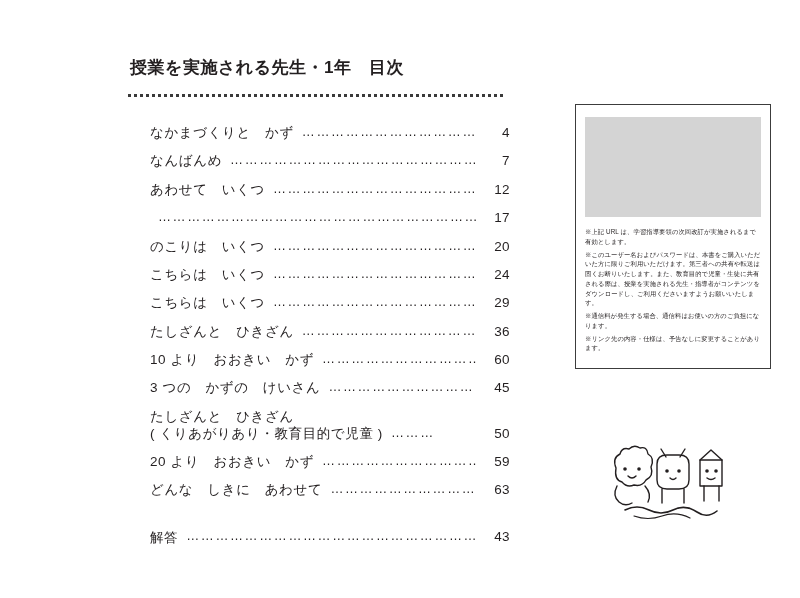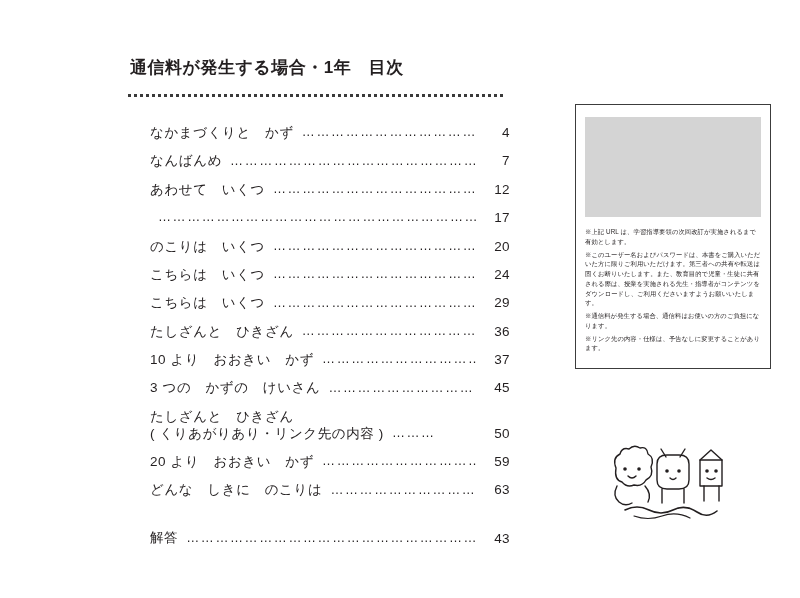--- a/index.html
+++ b/index.html
@@ -48,21 +48,21 @@
   
   .toc-list {
     position: absolute;
     left: 150px;
     top: 125px;
     width: 360px;
   }
 
   .toc-row {
     display: flex;
-    align-items: center;
+    align-items: flex-start;
     font-size: 13.5px;
     line-height: 1.25;
     margin-bottom: 11.5px;
     white-space: nowrap;
   }
   .toc-row.two-line {
     align-items: flex-end;
     margin-bottom: 11.5px;
   }
 
@@ -87,21 +87,21 @@
 
   .toc-page {
     flex: 0 0 34px;
     text-align: right;
     font-size: 13.5px;
     letter-spacing: 0.4px;
   }
 
   .toc-answer {
     display: flex;
-    align-items: center;
+    align-items: flex-start;
     font-size: 13.5px;
     white-space: nowrap;
     margin-top: 30px;
   }
 
   
   .side-panel {
     position: absolute;
     left: 575px;
     top: 104px;
@@ -139,21 +139,21 @@
     top: 438px;
     width: 150px;
     height: 90px;
   }
 </style>
 </head>
 <body>
 
 <div class="page">
 
-  <div class="toc-title">通信料が発生する場合・1年　目次</div>
+  <div class="toc-title">授業を実施される先生・1年　目次</div>
   <div class="dot-rule"></div>
 
   <div class="toc-list">
 
     <div class="toc-row">
       <span class="toc-label">なかまづくりと　かず</span>
       <span class="toc-leader">………………………………………………………………………………</span>
       <span class="toc-page">4</span>
     </div>
 
@@ -194,46 +194,46 @@
 
     <div class="toc-row">
       <span class="toc-label">たしざんと　ひきざん</span>
       <span class="toc-leader">………………………………………………………………………………</span>
       <span class="toc-page">36</span>
     </div>
 
     <div class="toc-row">
       <span class="toc-label">10 より　おおきい　かず</span>
       <span class="toc-leader">………………………………………………………………………………</span>
-      <span class="toc-page">37</span>
+      <span class="toc-page">60</span>
     </div>
 
     <div class="toc-row">
       <span class="toc-label">3 つの　かずの　けいさん</span>
       <span class="toc-leader">………………………………………………………………………………</span>
       <span class="toc-page">45</span>
     </div>
 
     <div class="toc-row two-line">
       <span class="toc-label">
         <span class="lbl-line1">たしざんと　ひきざん</span>
-        <span class="lbl-line2">( くりあがりあり・リンク先の内容 )</span>
+        <span class="lbl-line2">( くりあがりあり・教育目的で児童 )</span>
       </span>
       <span class="toc-leader">………</span>
       <span class="toc-page">50</span>
     </div>
 
     <div class="toc-row">
       <span class="toc-label">20 より　おおきい　かず</span>
       <span class="toc-leader">………………………………………………………………………………</span>
       <span class="toc-page">59</span>
     </div>
 
     <div class="toc-row">
-      <span class="toc-label">どんな　しきに　のこりは</span>
+      <span class="toc-label">どんな　しきに　あわせて</span>
       <span class="toc-leader">………………………………………………………………………………</span>
       <span class="toc-page">63</span>
     </div>
 
     <div class="toc-answer">
       <span class="toc-label">解答</span>
       <span class="toc-leader">………………………………………………………………………………</span>
       <span class="toc-page">43</span>
     </div>
 

